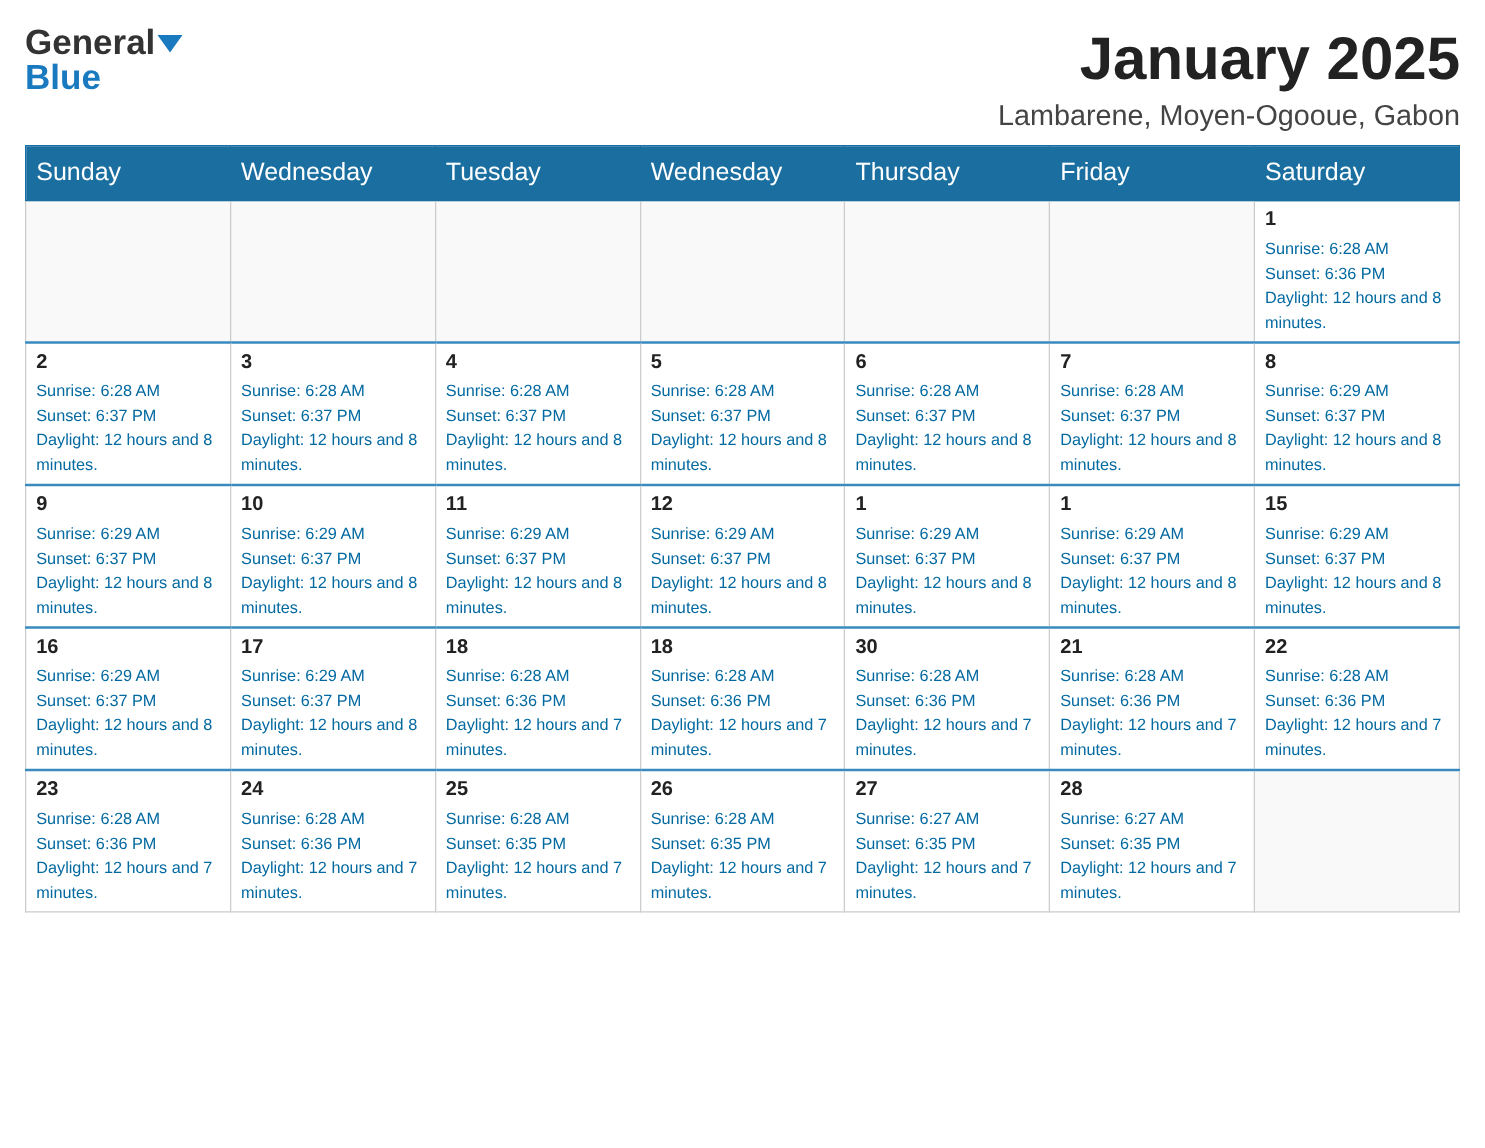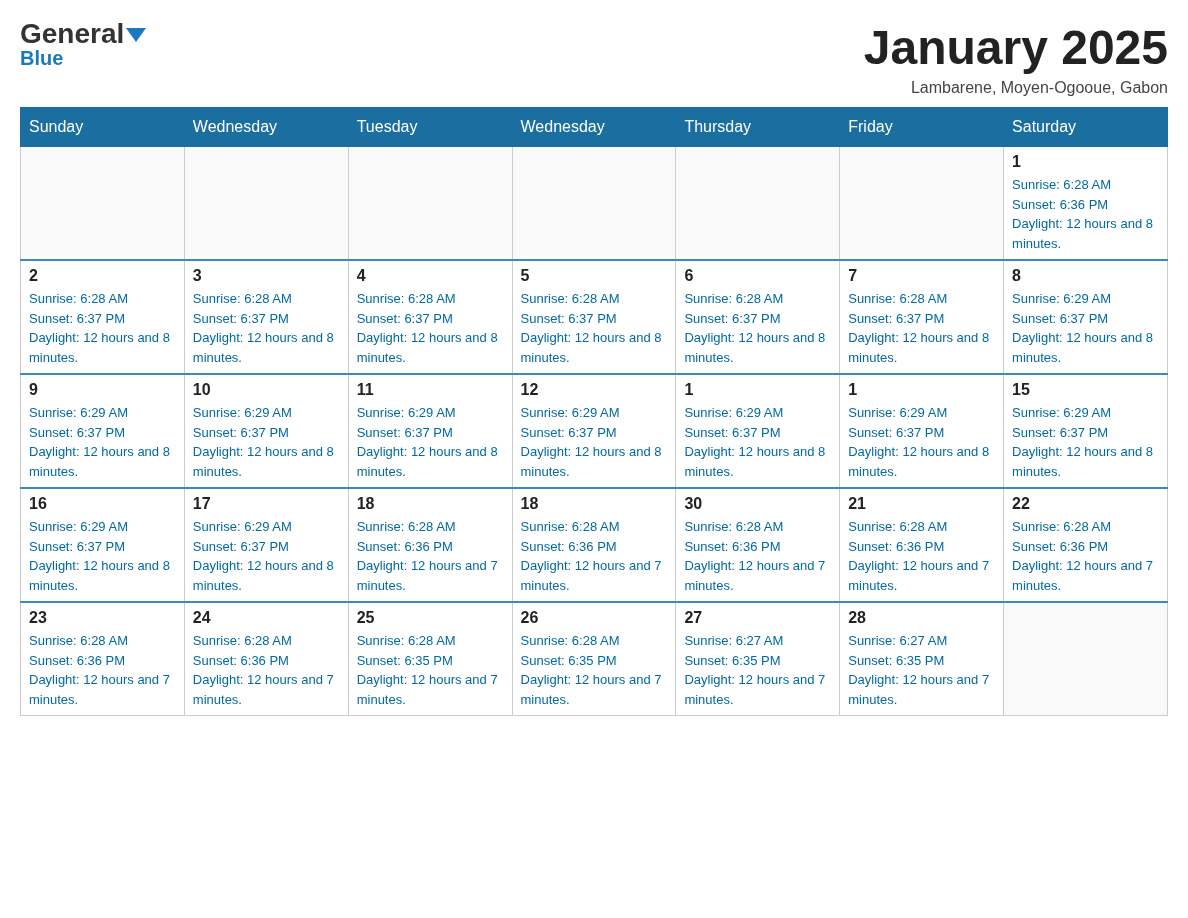--- a/index.html
+++ b/index.html
@@ -21,21 +21,21 @@
       flex-direction: column;
       align-items: flex-start;
     }
     .logo-general {
       font-size: 28px;
       font-weight: bold;
       color: #333;
       line-height: 1;
     }
     .logo-blue {
-      font-size: 20px;
+      font-size: 28px;
       font-weight: bold;
       color: #1a7abf;
       line-height: 1;
     }
     .logo-triangle {
       display: inline-block;
       width: 0;
       height: 0;
       border-left: 10px solid transparent;
       border-right: 10px solid transparent;
@@ -47,34 +47,34 @@
     }
     .title-section {
       text-align: right;
     }
     .main-title {
       font-size: 48px;
       font-weight: bold;
       color: #222;
     }
     .subtitle {
-      font-size: 16px;
+      font-size: 23px;
       color: #444;
       margin-top: 4px;
     }
     .calendar {
       width: 100%;
       border-collapse: collapse;
       margin-top: 10px;
     }
     .calendar th {
       background-color: #1a6fa0;
       color: #fff;
       padding: 10px 8px;
-      font-size: 16px;
+      font-size: 20px;
       font-weight: normal;
       text-align: left;
       border: 1px solid #1a6fa0;
     }
     .calendar td {
       vertical-align: top;
       padding: 6px 8px;
       border: 1px solid #ccc;
       font-size: 13px;
       color: #333;

